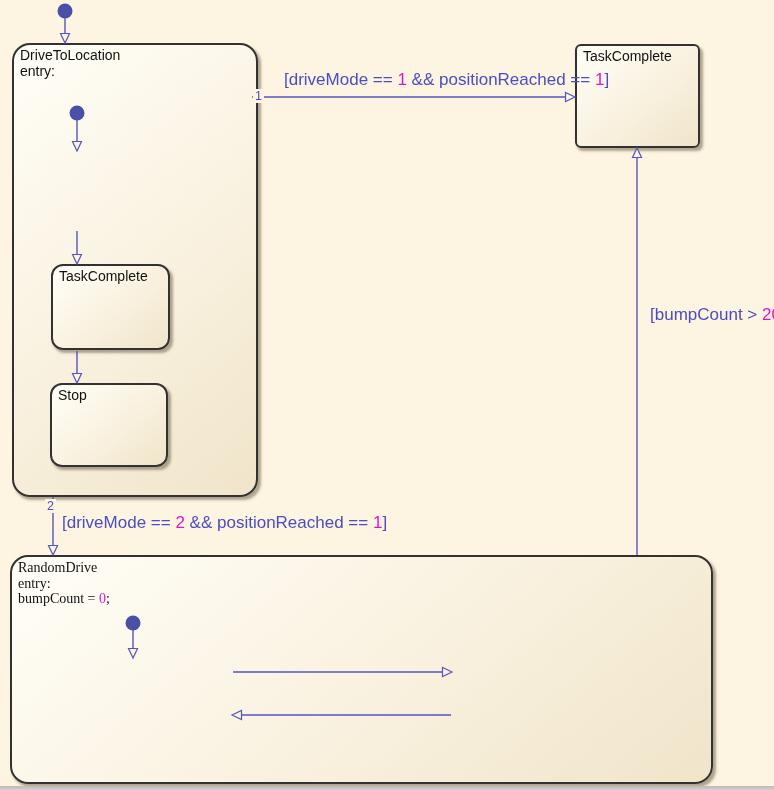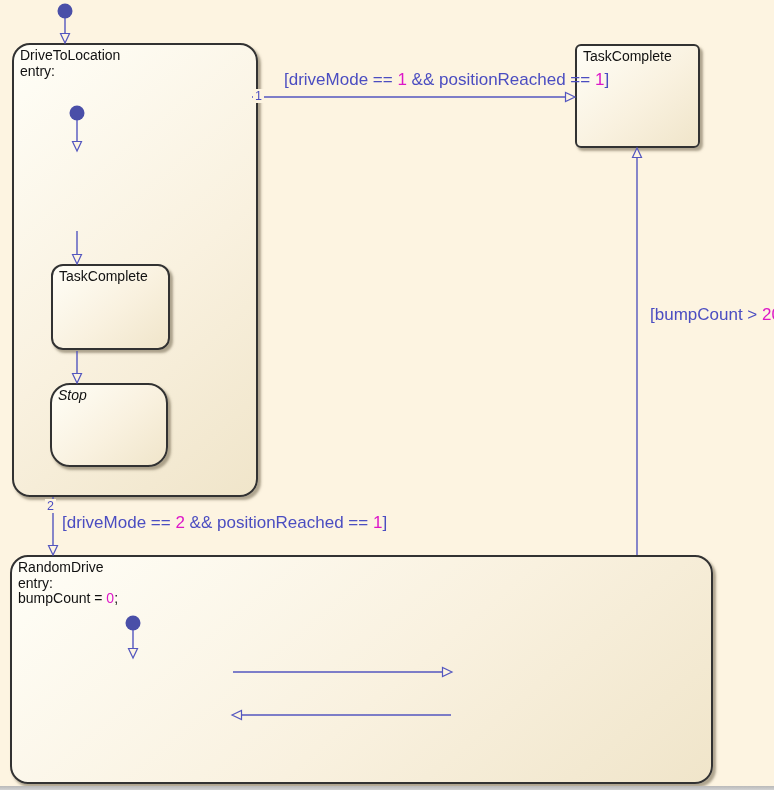--- a/index.html
+++ b/index.html
@@ -54,29 +54,29 @@
       <div>DriveToLocation</div>
       <div>entry:</div>
     </div>
   </div>
 
 
   <div class="state" style="left:51px;top:264px;width:119px;height:86px;border-radius:12px;">
     <div class="state-label">TaskComplete</div>
   </div>
 
-  <div class="state" style="left:50px;top:383px;width:118px;height:84px;border-radius:20px;font-style:italic;">
+  <div class="state" style="left:50px;top:383px;width:118px;height:84px;border-radius:12px;">
     <div class="state-label">Stop</div>
   </div>
 
   <div class="state" style="left:575px;top:44px;width:125px;height:104px;border-radius:6px;">
     <div class="state-label">TaskComplete</div>
   </div>
 
-  <div class="state outer" style="left:10px;top:555px;width:703px;height:229px;border-radius:18px;">
+  <div class="state outer" style="left:10px;top:555px;width:703px;height:229px;border-radius:18px;font-family:Liberation Serif, serif;">
     <div class="state-label">
       <div>RandomDrive</div>
       <div>entry:</div>
       <div><span>bumpCount = </span><span class="num">0</span><span>;</span></div>
     </div>
   </div>
 
 
 
   <svg class="wires" viewBox="0 0 774 790">

